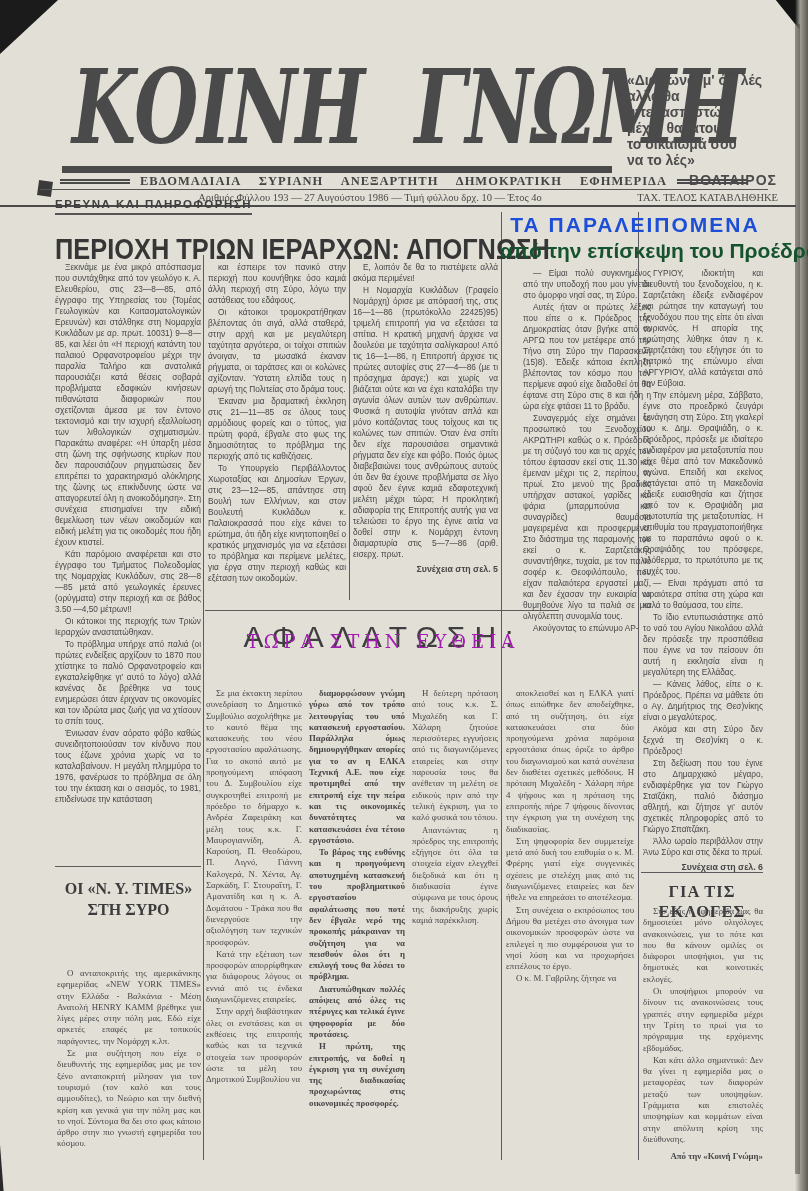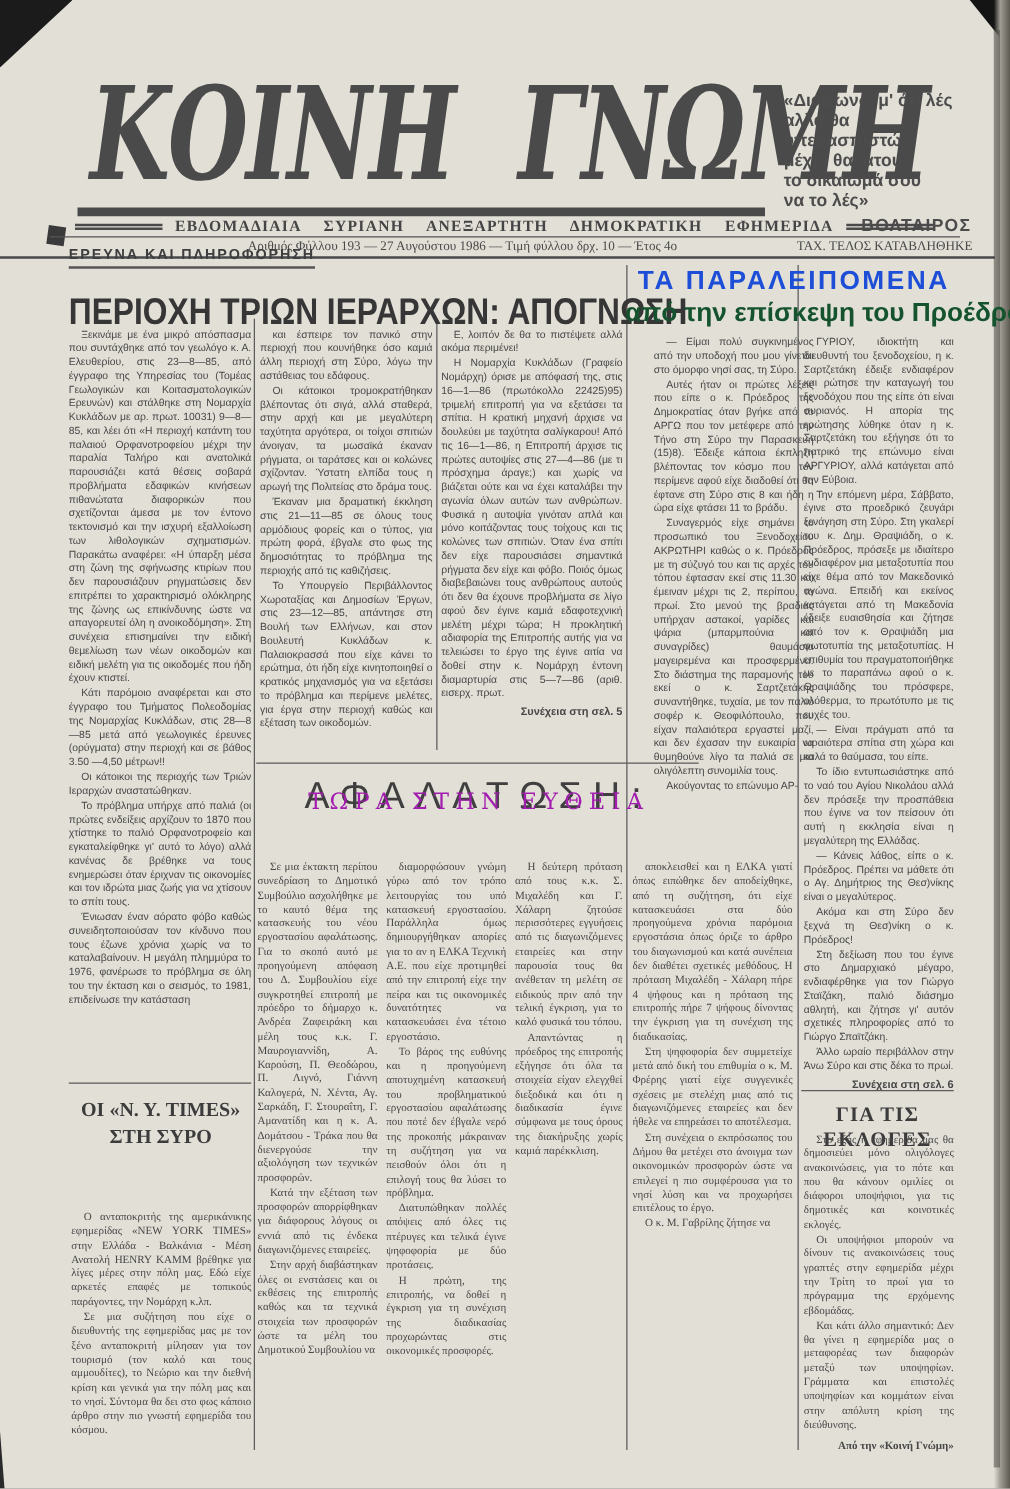--- a/index.html
+++ b/index.html
@@ -161,21 +161,21 @@
   <div class="afa-rule"></div>
   <div class="afa-head">ΑΦΑΛΑΤΩΣΗ:</div>
   <div class="afa-subhead">ΤΩΡΑ ΣΤΗΝ ΕΥΘΕΙΑ</div>
 
   <div class="bodycol serifcol" style="left:206px; top:688px; width:96px; height:472px;">
     <p>Σε μια έκτακτη περίπου συνεδρίαση το Δημοτικό Συμβούλιο ασχολήθηκε με το καυτό θέμα της κατασκευής του νέου εργοστασίου αφαλάτωσης. Για το σκοπό αυτό με προηγούμενη απόφαση του Δ. Συμβουλίου είχε συγκροτηθεί επιτροπή με πρόεδρο το δήμαρχο κ. Ανδρέα Ζαφειράκη και μέλη τους κ.κ. Γ. Μαυρογιαννίδη, Α. Καρούση, Π. Θεοδώρου, Π. Λιγνό, Γιάννη Καλογερά, Ν. Χέντα, Αγ. Σαρκάδη, Γ. Στουραΐτη, Γ. Αμανατίδη και η κ. Α. Δομάτσου - Τράκα που θα διενεργούσε την αξιολόγηση των τεχνικών προσφορών.</p>
     <p>Κατά την εξέταση των προσφορών απορρίφθηκαν για διάφορους λόγους οι εννιά από τις ένδεκα διαγωνιζόμενες εταιρείες.</p>
     <p>Στην αρχή διαβάστηκαν όλες οι ενστάσεις και οι εκθέσεις της επιτροπής καθώς και τα τεχνικά στοιχεία των προσφορών ώστε τα μέλη του Δημοτικού Συμβουλίου να</p>
   </div>
 
-  <div class="bodycol serifcol" style="left:309px; top:688px; width:96px; height:472px;">
+  <div class="bodycol serifcol" style="left:309px; top:688px; width:96px; height:472px;font-weight:bold;">
     <p>διαμορφώσουν γνώμη γύρω από τον τρόπο λειτουργίας του υπό κατασκευή εργοστασίου. Παράλληλα όμως δημιουργήθηκαν απορίες για το αν η ΕΛΚΑ Τεχνική Α.Ε. που είχε προτιμηθεί από την επιτροπή είχε την πείρα και τις οικονομικές δυνατότητες να κατασκευάσει ένα τέτοιο εργοστάσιο.</p>
     <p>Το βάρος της ευθύνης και η προηγούμενη αποτυχημένη κατασκευή του προβληματικού εργοστασίου αφαλάτωσης που ποτέ δεν έβγαλε νερό της προκοπής μάκραιναν τη συζήτηση για να πεισθούν όλοι ότι η επιλογή τους θα λύσει το πρόβλημα.</p>
     <p>Διατυπώθηκαν πολλές απόψεις από όλες τις πτέρυγες και τελικά έγινε ψηφοφορία με δύο προτάσεις.</p>
     <p>Η πρώτη, της επιτροπής, να δοθεί η έγκριση για τη συνέχιση της διαδικασίας προχωρώντας στις οικονομικές προσφορές.</p>
   </div>
 
   <div class="bodycol serifcol" style="left:412px; top:688px; width:86px; height:472px;">
     <p>Η δεύτερη πρόταση από τους κ.κ. Σ. Μιχαλέδη και Γ. Χάλαρη ζητούσε περισσότερες εγγυήσεις από τις διαγωνιζόμενες εταιρείες και στην παρουσία τους θα ανέθεταν τη μελέτη σε ειδικούς πριν από την τελική έγκριση, για το καλό φυσικά του τόπου.</p>
     <p>Απαντώντας η πρόεδρος της επιτροπής εξήγησε ότι όλα τα στοιχεία είχαν ελεγχθεί διεξοδικά και ότι η διαδικασία έγινε σύμφωνα με τους όρους της διακήρυξης χωρίς καμιά παρέκκλιση.</p>
   </div>

